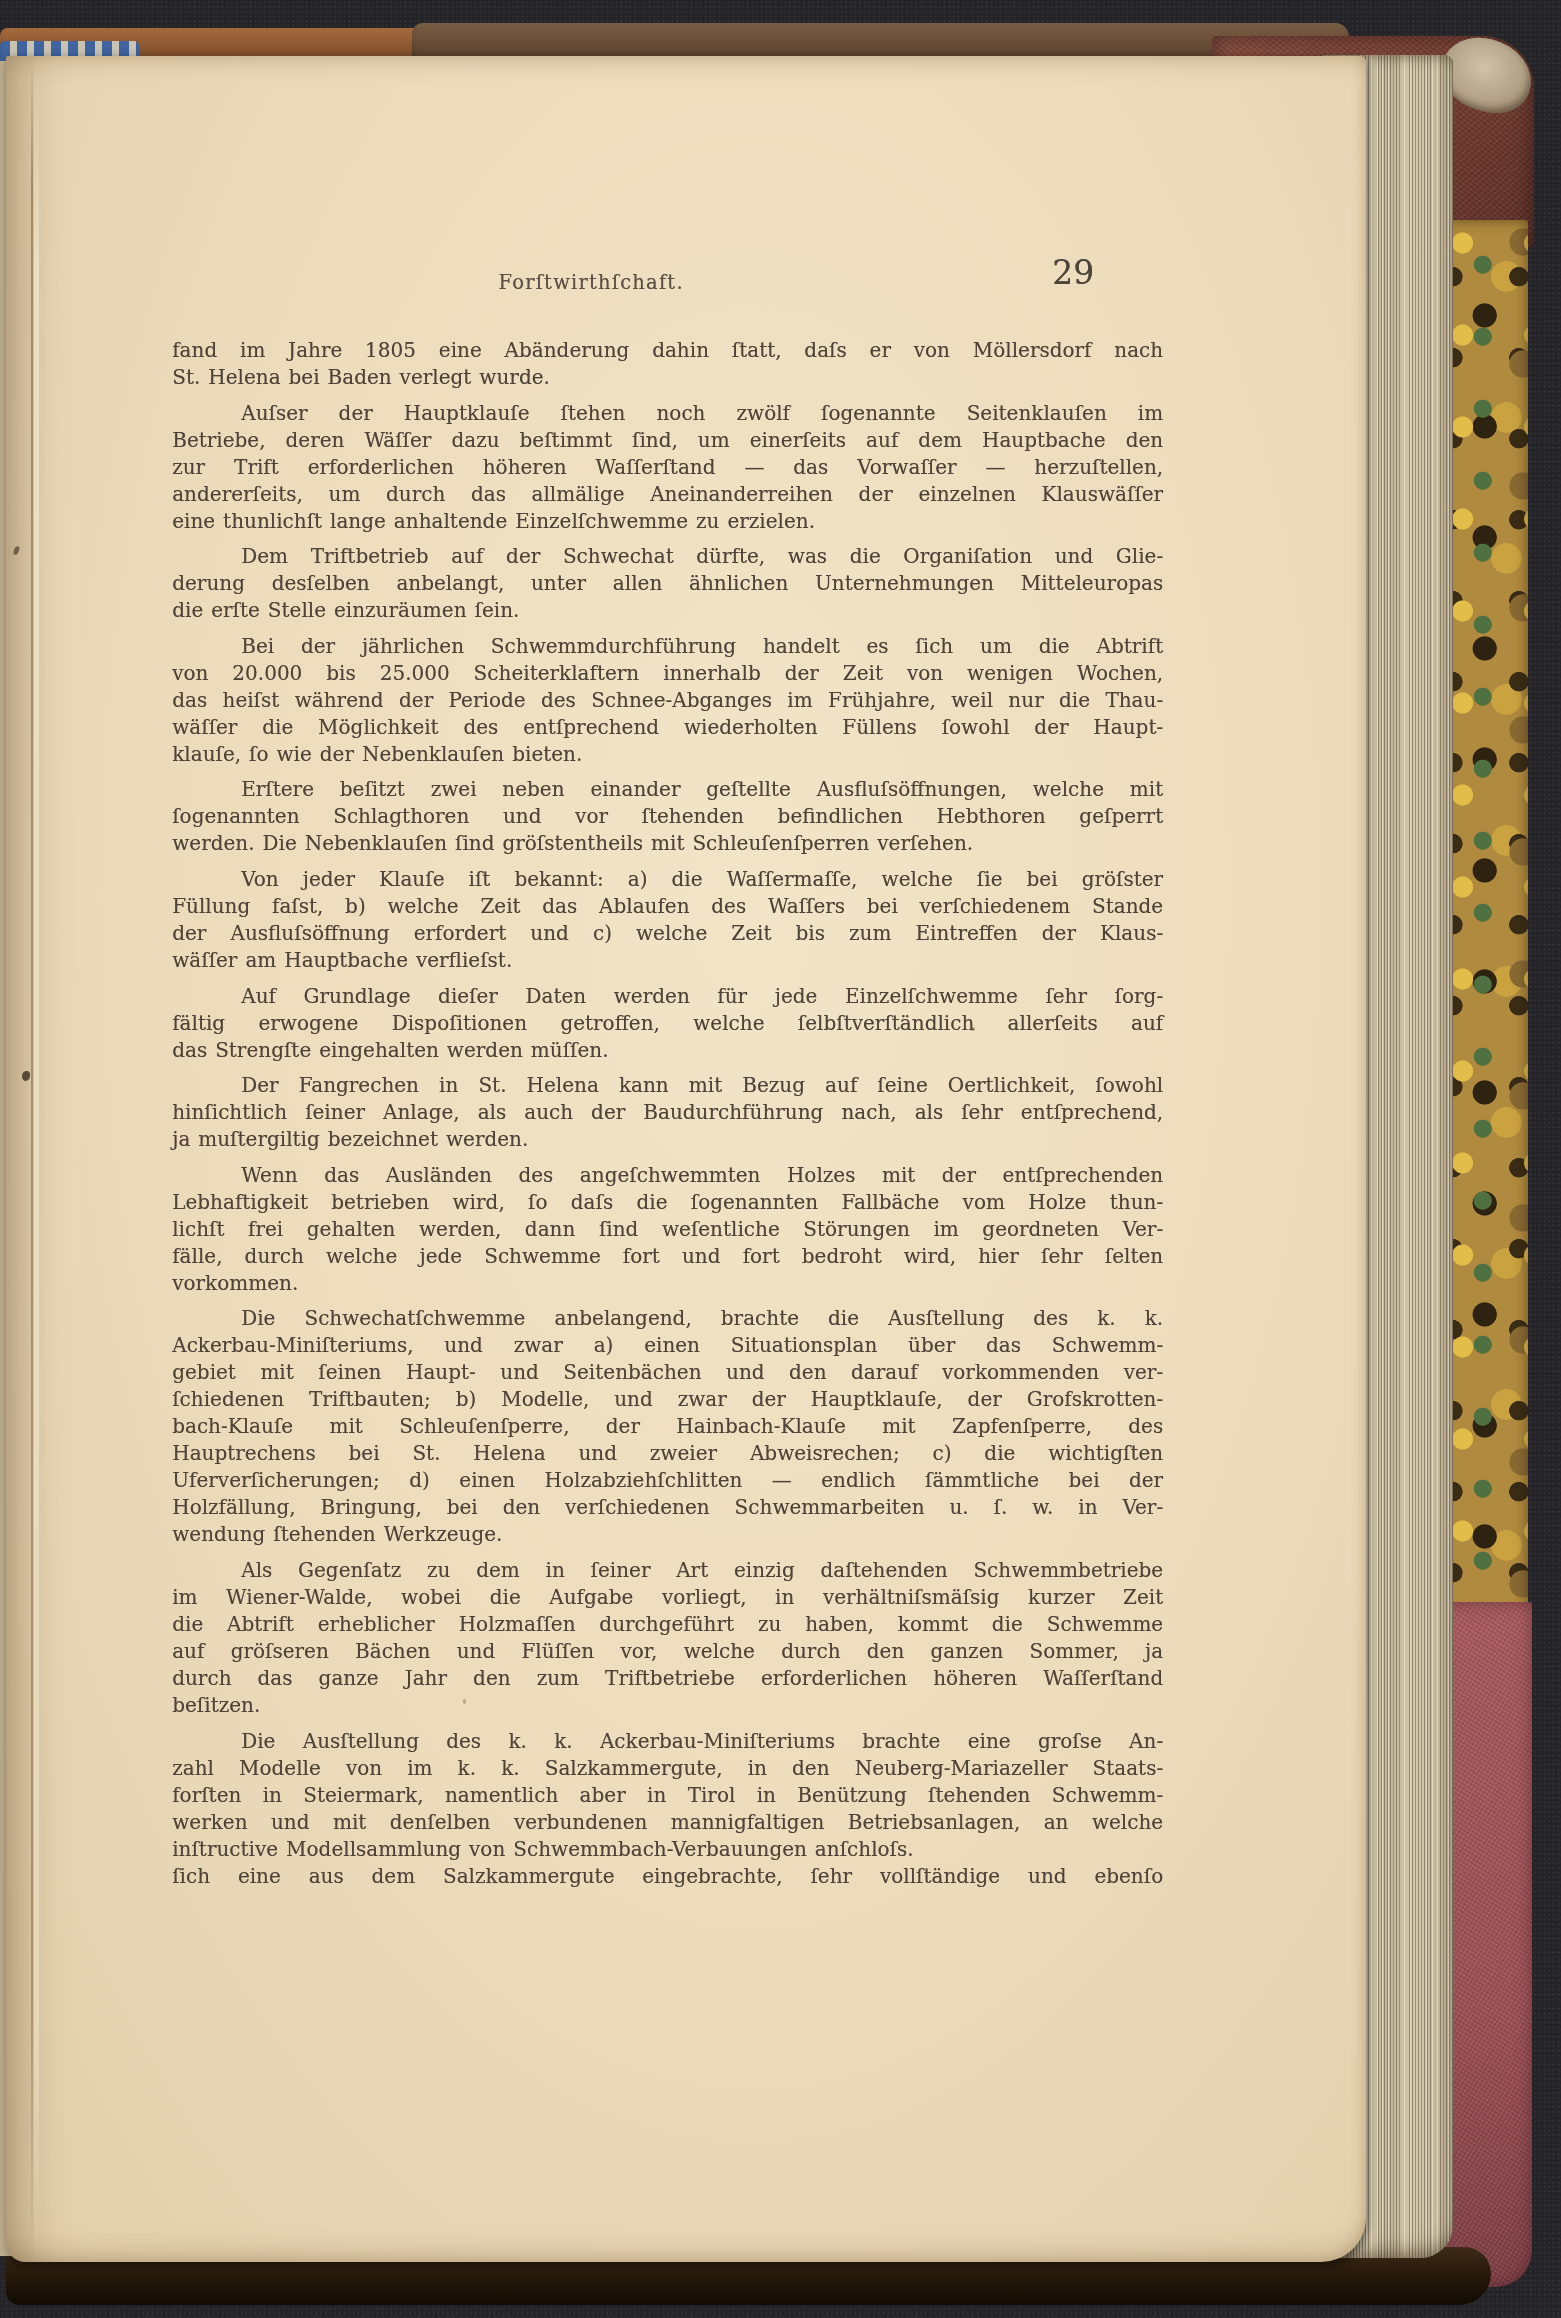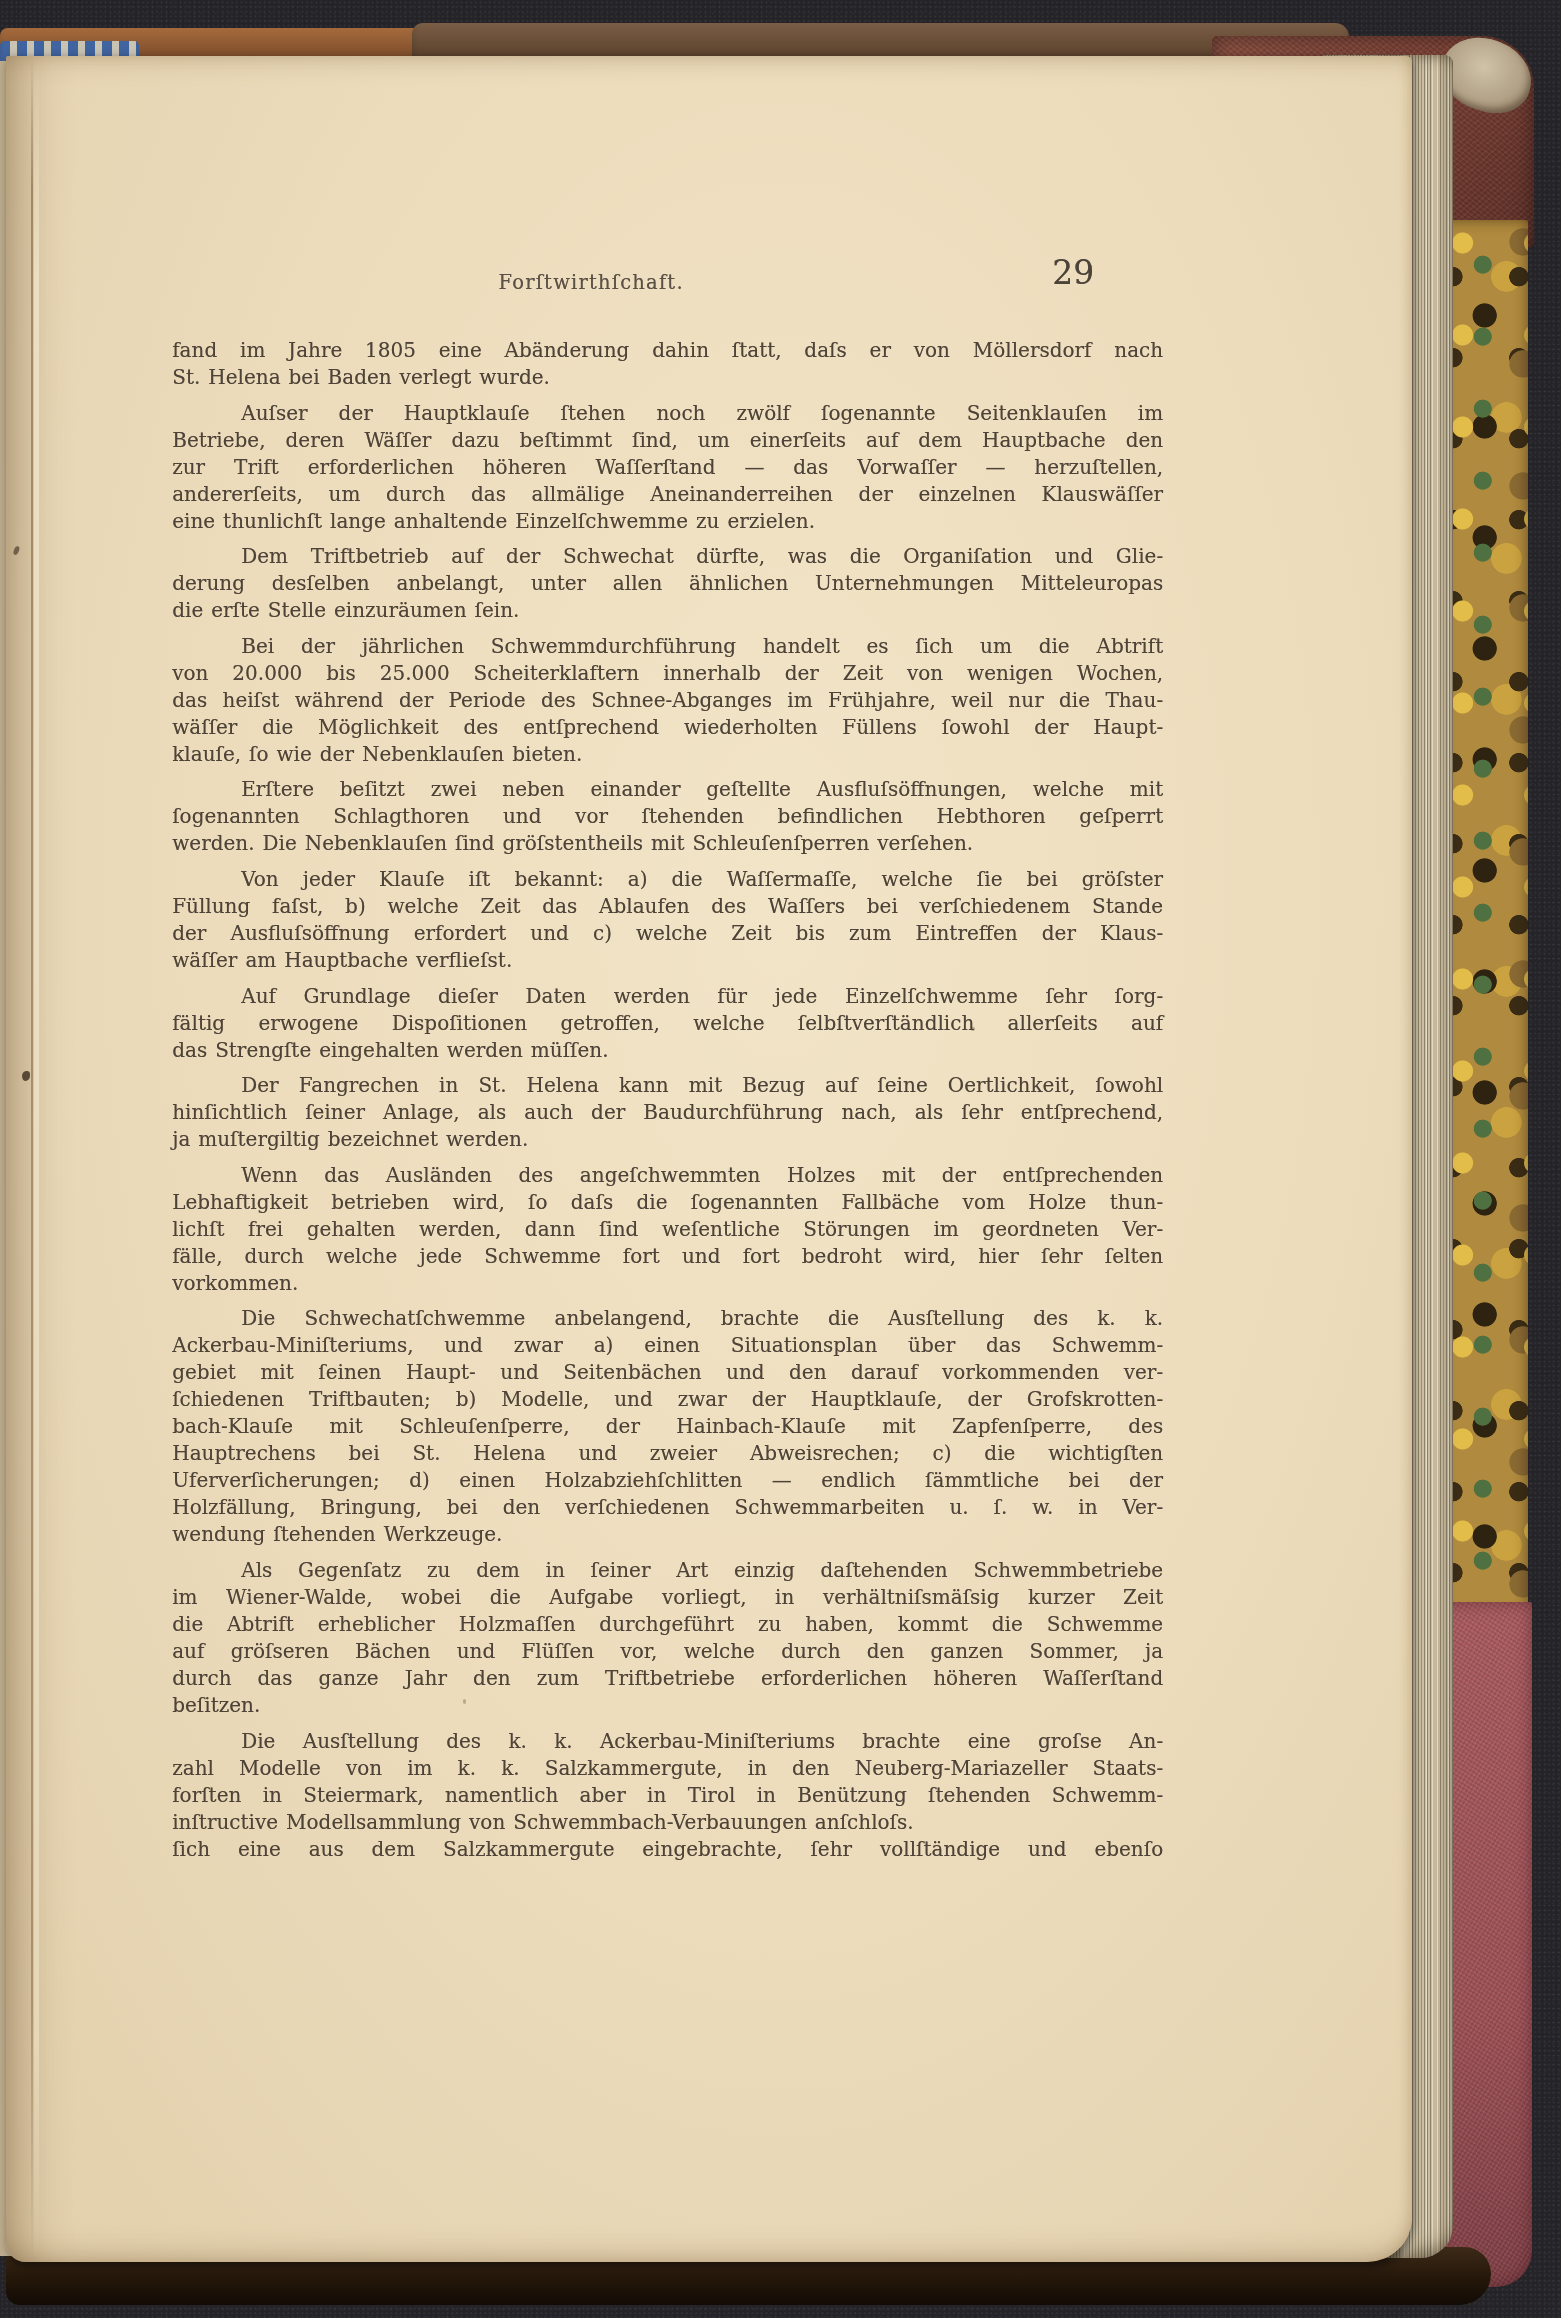--- a/index.html
+++ b/index.html
@@ -63,21 +63,21 @@
   .page-under-left{left:0;top:61px;width:12.5px;height:2195px;background:linear-gradient(90deg,#c6b globalThis695,#d9c9a8);background:linear-gradient(90deg,#bfae8e,#d9c9a8);}
 
   
   .page{left:6.2px;top:56px;width:1360px;height:2206px;border-radius:2.3px 6.2px 45px 20px;
     background:radial-gradient(ellipse at 55% 38%,#f2e4c7 0%,#ecdcbc 52%,#e2cfab 100%);
     box-shadow:
       inset 58px 0 48px -44px rgba(105,75,40,.45),
       inset -11px 0 14px -9.4px rgba(140,105,60,.30),
       inset 0 22px 25px -19px rgba(130,100,60,.35),
       inset 0 -25px 30px -22px rgba(120,90,55,.42),
-      1.6px 3.1px 9.4px rgba(0,0,0,.5); padding-left: 46px;}
+      1.6px 3.1px 9.4px rgba(0,0,0,.5);}
   .gutter-crease{left:25px;top:0;width:2.3px;height:100%;
     background:linear-gradient(180deg,rgba(110,80,45,0) 0%,rgba(110,80,45,.5) 6%,rgba(110,80,45,.42) 88%,rgba(110,80,45,0) 100%);}
   .gutter-light{left:28px;top:0;width:4.7px;height:100%;background:linear-gradient(180deg,rgba(255,246,222,.0),rgba(255,246,222,.5) 10%,rgba(255,246,222,.4) 90%,rgba(255,246,222,0));}
   .blemish{background:#433626;opacity:.85;}
   .hole{left:15.6px;top:1015px;width:7.8px;height:10px;border-radius:55% 40% 60% 50%;}
   .speck-a{left:7.8px;top:490px;width:4.7px;height:8.6px;border-radius:50%;transform:rotate(20deg);opacity:.65;}
   .speck-b{left:965px;top:971px;width:3.9px;height:3.9px;border-radius:50%;opacity:.35;}
   .speck-c{left:457px;top:1643px;width:3.1px;height:4.7px;border-radius:50%;opacity:.3;}
 
   
@@ -190,19 +190,20 @@
           <div class="line">im Wiener-Walde, wobei die Aufgabe vorliegt, in verhältniſsmäſsig kurzer Zeit</div>
           <div class="line">die Abtrift erheblicher Holzmaſſen durchgeführt zu haben, kommt die Schwemme</div>
           <div class="line">auf gröſseren Bächen und Flüſſen vor, welche durch den ganzen Sommer, ja</div>
           <div class="line">durch das ganze Jahr den zum Triftbetriebe erforderlichen höheren Waſſerſtand</div>
           <div class="line last">beſitzen.</div>
         </div>
         <div class="para indent">
           <div class="line">Die Ausſtellung des k. k. Ackerbau-Miniſteriums brachte eine groſse An-</div>
           <div class="line">zahl Modelle von im k. k. Salzkammergute, in den Neuberg-Mariazeller Staats-</div>
           <div class="line">forſten in Steiermark, namentlich aber in Tirol in Benützung ſtehenden Schwemm-</div>
+          <div class="line">werken und mit denſelben verbundenen mannigfaltigen Betriebsanlagen, an welche</div>
           <div class="line last">inſtructive Modellsammlung von Schwemmbach-Verbauungen anſchloſs.</div>
           <div class="line">ſich eine aus dem Salzkammergute eingebrachte, ſehr vollſtändige und ebenſo</div>
         </div>
       </div>
   </div>
 </div>
 
 
 </body></html>

